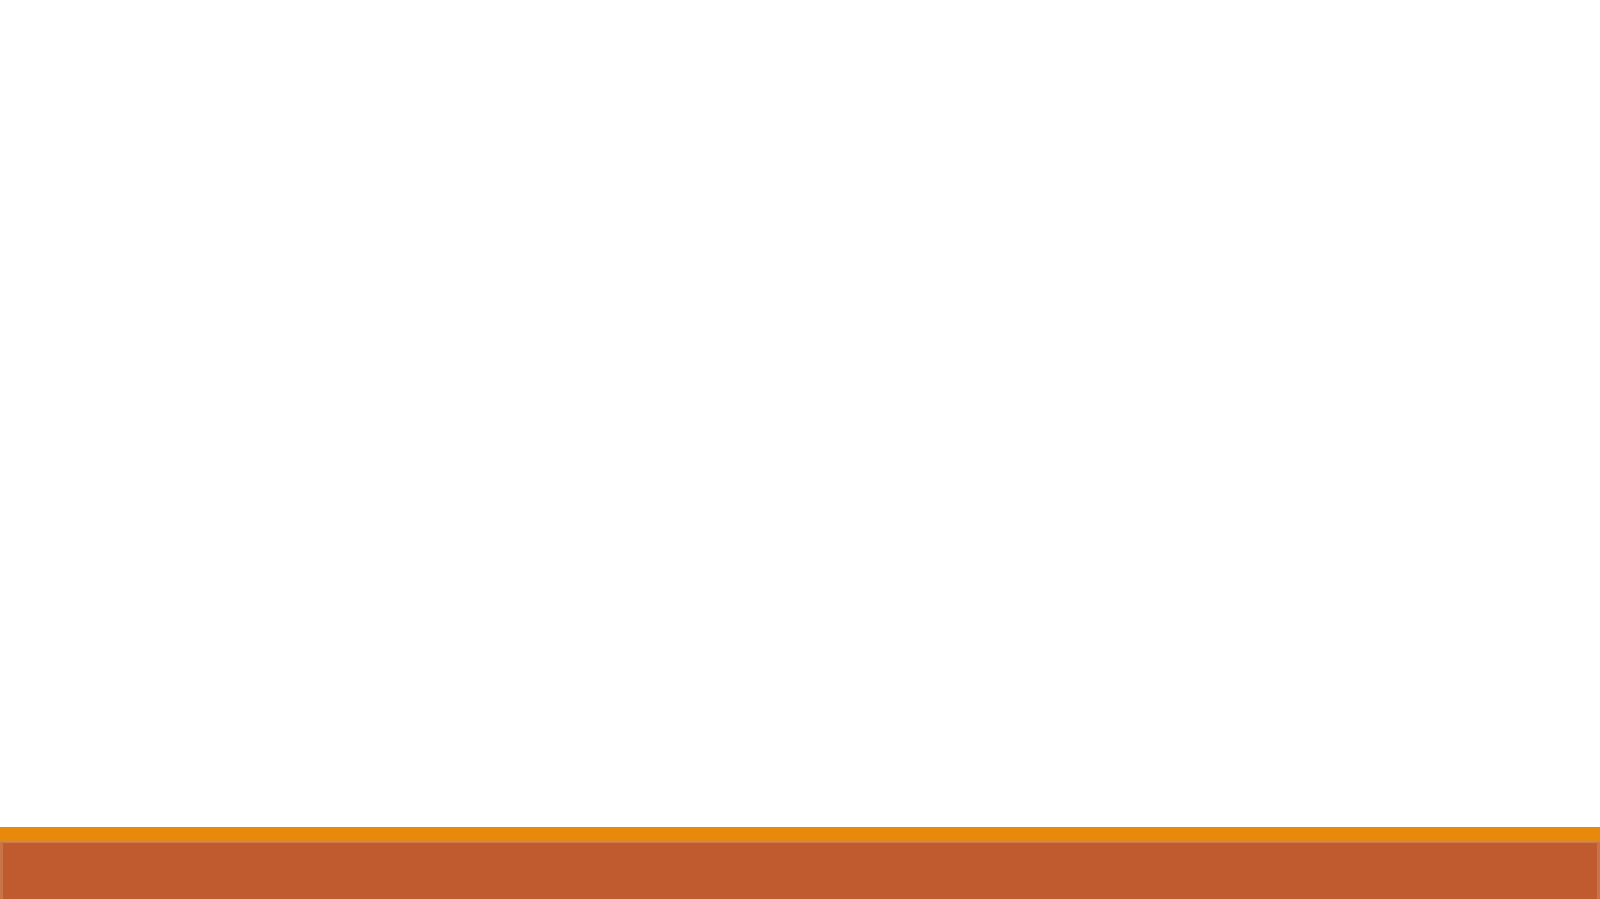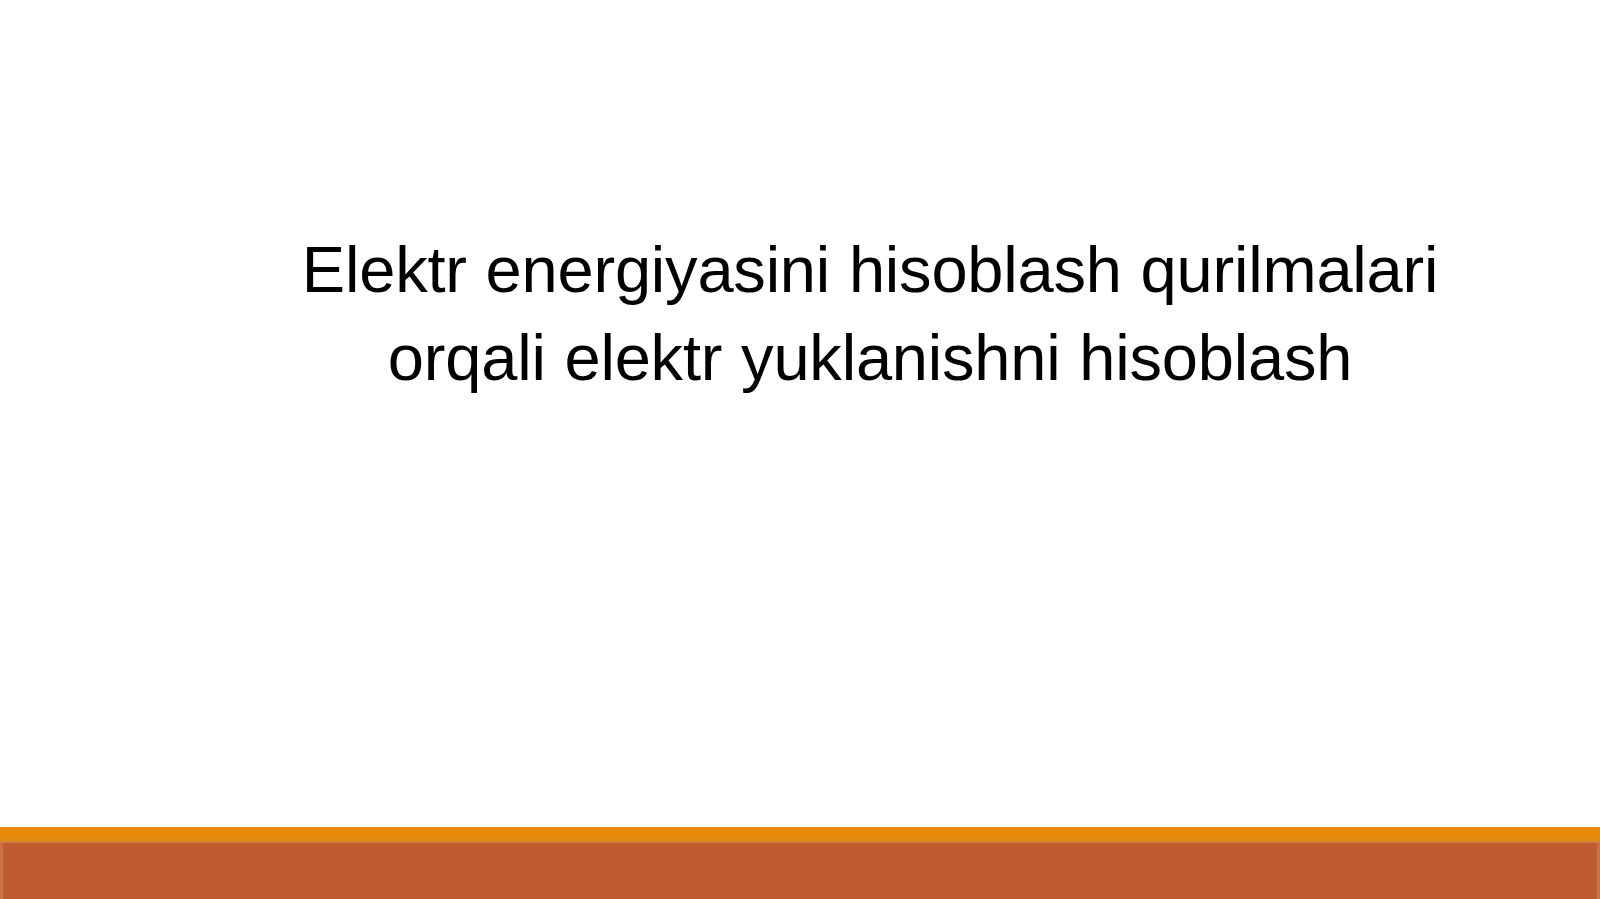--- a/index.html
+++ b/index.html
@@ -87,23 +87,20 @@
     border-left: 3px solid #C9734A;
     border-right: 3px solid #C9734A;
     border-top: 1px solid #CE7A4D;
   }
 </style>
 </head>
 <body>
 
 <div class="slide">
 
-  <div class="title-area">
-    <div class="title-text">Elektr energiyasini hisoblash qurilmalari orqali elektr yuklanishni hisoblash</div>
-  </div>
 
   <div class="bottom-band">
     <div class="band-stripe">
       <div class="band-stripe-shade"></div>
     </div>
     <div class="band-main"></div>
   </div>
 
 </div>
 

